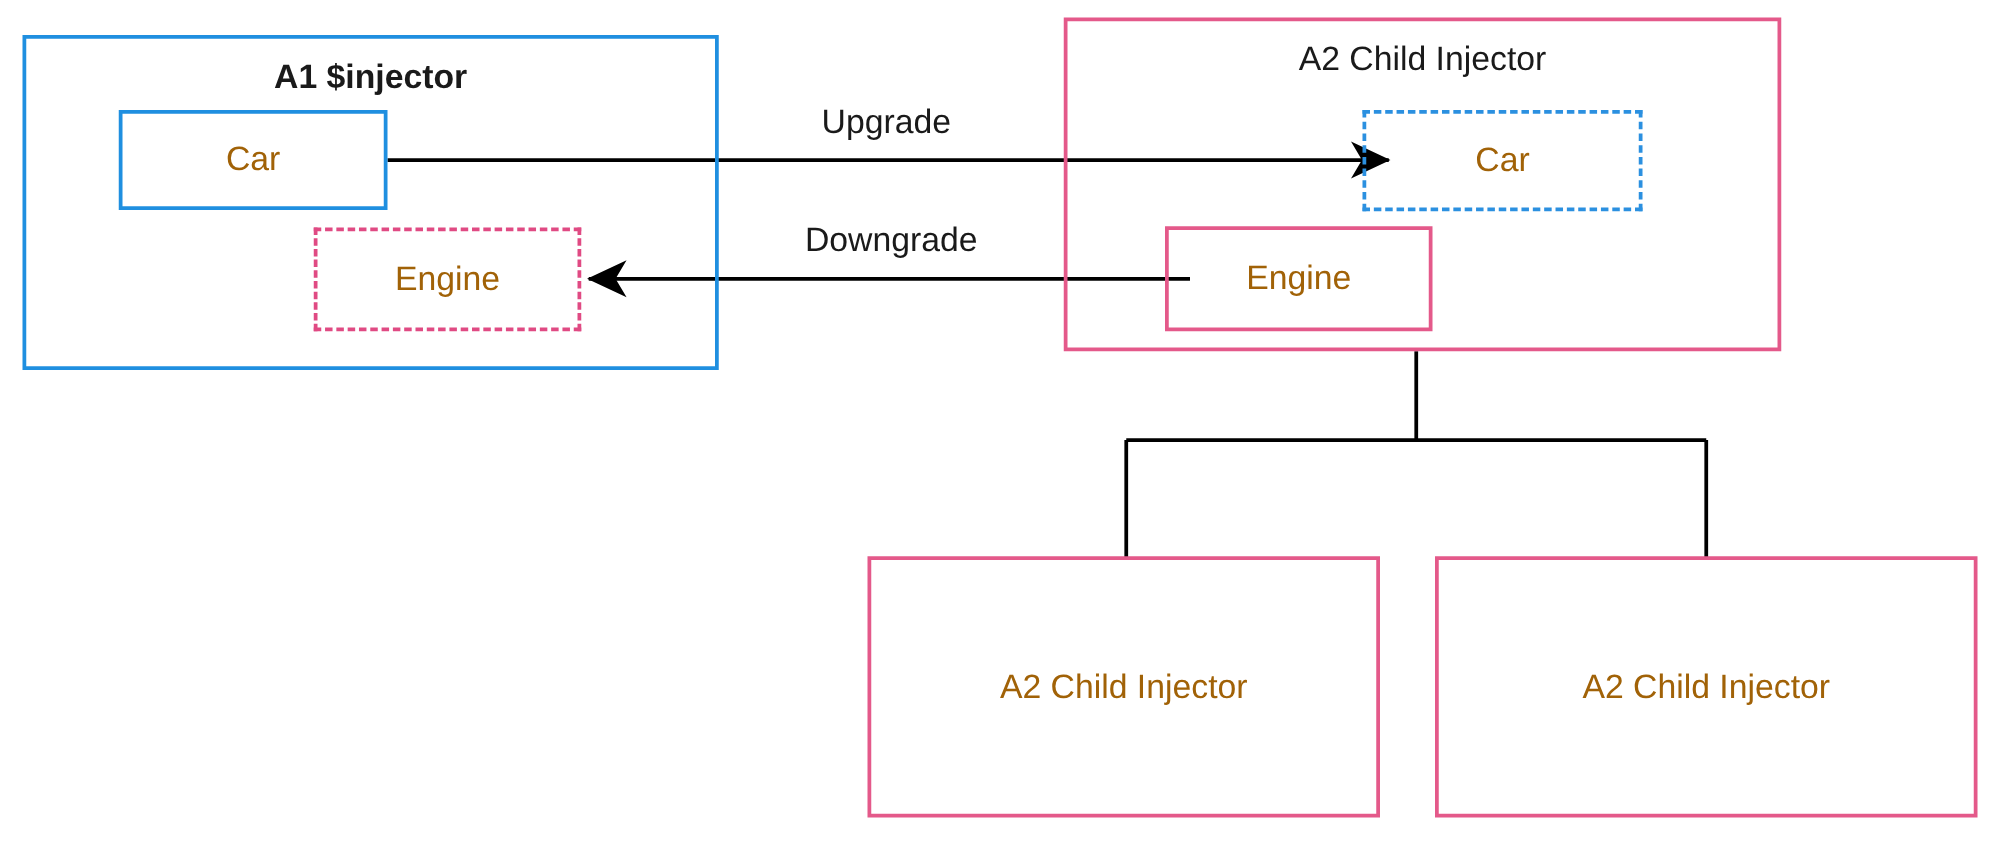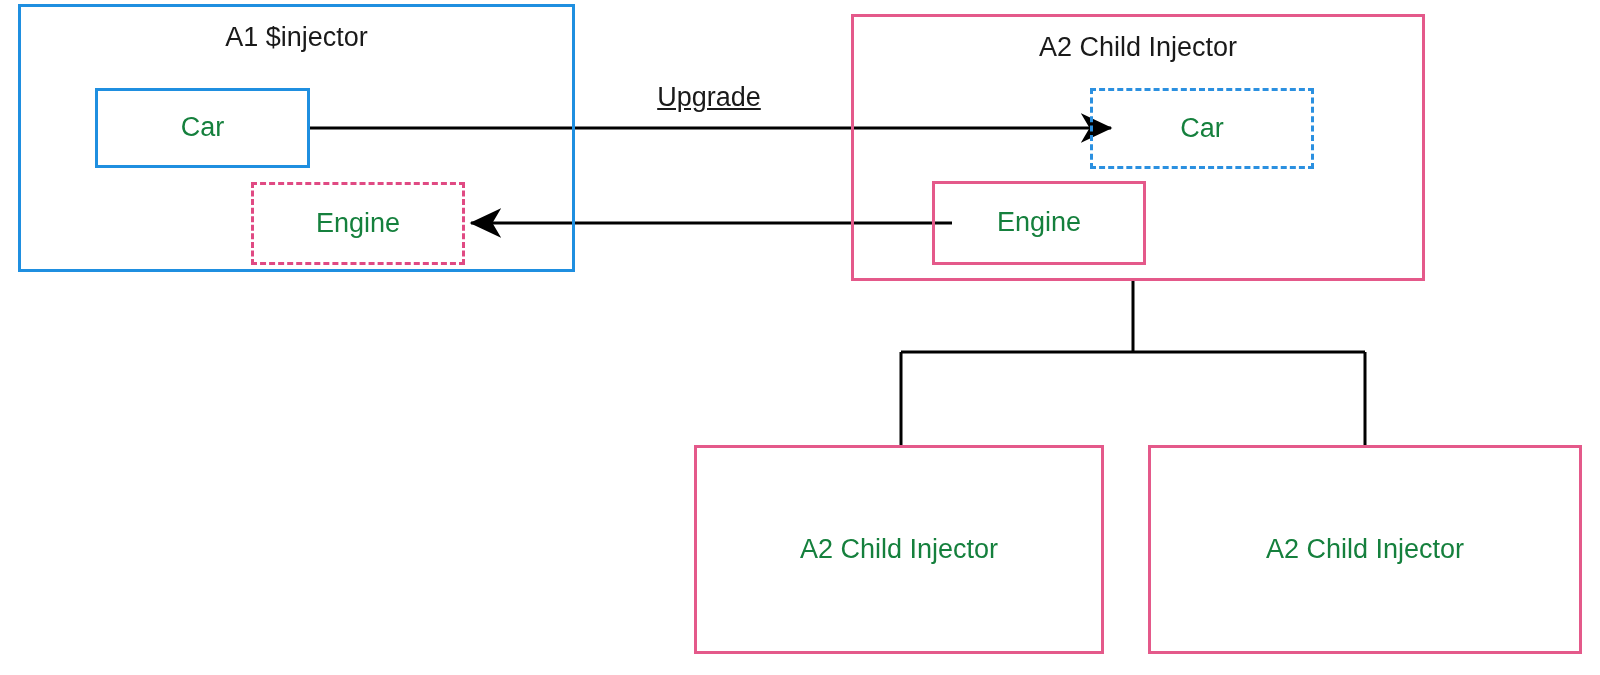--- a/index.html
+++ b/index.html
@@ -44,40 +44,39 @@
     color: #1a1a1a;
     line-height: 1.1;
     white-space: nowrap;
   }
   .c-blue-solid  { border: 3px solid #1f8fe0; }
   .c-pink-solid  { border: 3px solid #e4598a; }
 
   
   .box-label {
     font-size: 27px;
-    color: #15803d;
+    color: #a16207;
     line-height: 1.1;
     white-space: nowrap;
   }
   .b-blue-solid  { border: 3px solid #1f8fe0; }
   .b-blue-dashed { border: 3px dashed #2b90e0; }
   .b-pink-solid  { border: 3px solid #e4598a; }
   .b-pink-dashed { border: 3px dashed #e04a83; }
 
   
   .edge-label {
     position: absolute;
     font-size: 27px;
     color: #1a1a1a;
     line-height: 1.1;
     white-space: nowrap;
     background: #ffffff;
     padding: 0 6px;
     text-align: center;
-    text-decoration: underline;
   }
 </style>
 </head>
 <body>
 
 <div id="stage">
 
   <svg id="edges" viewBox="0 0 1600 675" width="1600" height="675" xmlns="http://www.w3.org/2000/svg">
     <defs>
       <marker id="arrow-right" viewBox="0 0 12 12" refX="11" refY="6" markerWidth="11" markerHeight="11" orient="auto-start-reverse">
@@ -88,21 +87,21 @@
       </marker>
     </defs>
 
     <line x1="310" y1="128" x2="1111" y2="128" stroke="#000000" stroke-width="3" marker-end="url(#arrow-right)"></line>
 
     <line x1="952" y1="223" x2="471" y2="223" stroke="#000000" stroke-width="3" marker-end="url(#arrow-left)"></line>
 
     <path d="M 1133 281 L 1133 352 M 901 352 L 1365 352 M 901 352 L 901 446 M 1365 352 L 1365 446" stroke="#000000" stroke-width="3" fill="none"></path>
   </svg>
 
-  <div class="node container c-blue-solid" style="left:18px; top:4px; width:557px; height:268px;">
+  <div class="node container c-blue-solid" style="left:18px; top:28px; width:557px; height:268px;font-weight:bold;">
     <div class="container-title">A1 $injector</div>
   </div>
 
   <div class="node b-blue-solid" style="left:95px; top:88px; width:215px; height:80px;">
     <span class="box-label">Car</span>
   </div>
 
   <div class="node b-pink-dashed" style="left:251px; top:182px; width:214px; height:83px;">
     <span class="box-label">Engine</span>
   </div>
@@ -114,20 +113,21 @@
   <div class="node b-blue-dashed" style="left:1090px; top:88px; width:224px; height:81px;">
     <span class="box-label">Car</span>
   </div>
 
   <div class="node b-pink-solid" style="left:932px; top:181px; width:214px; height:84px;">
     <span class="box-label">Engine</span>
   </div>
 
   <div class="edge-label" style="left:613px; top:83px; width:180px;">Upgrade</div>
 
+  <div class="edge-label" style="left:608px; top:178px; width:198px;">Downgrade</div>
 
   <div class="node b-pink-solid" style="left:694px; top:445px; width:410px; height:209px;">
     <span class="box-label">A2 Child Injector</span>
   </div>
 
   <div class="node b-pink-solid" style="left:1148px; top:445px; width:434px; height:209px;">
     <span class="box-label">A2 Child Injector</span>
   </div>
 
 </div>

